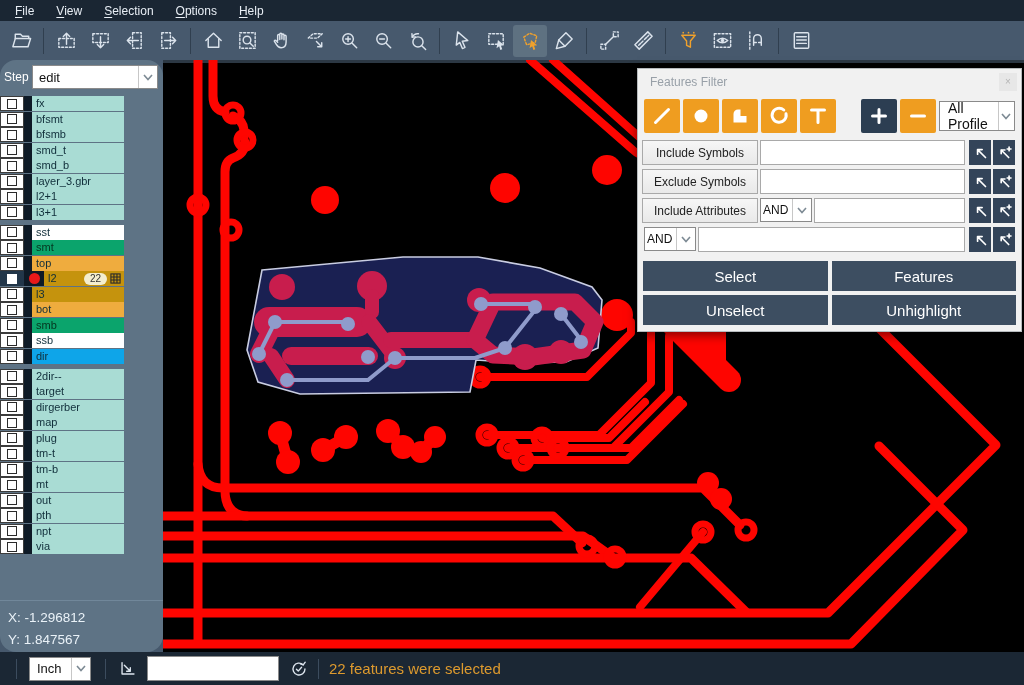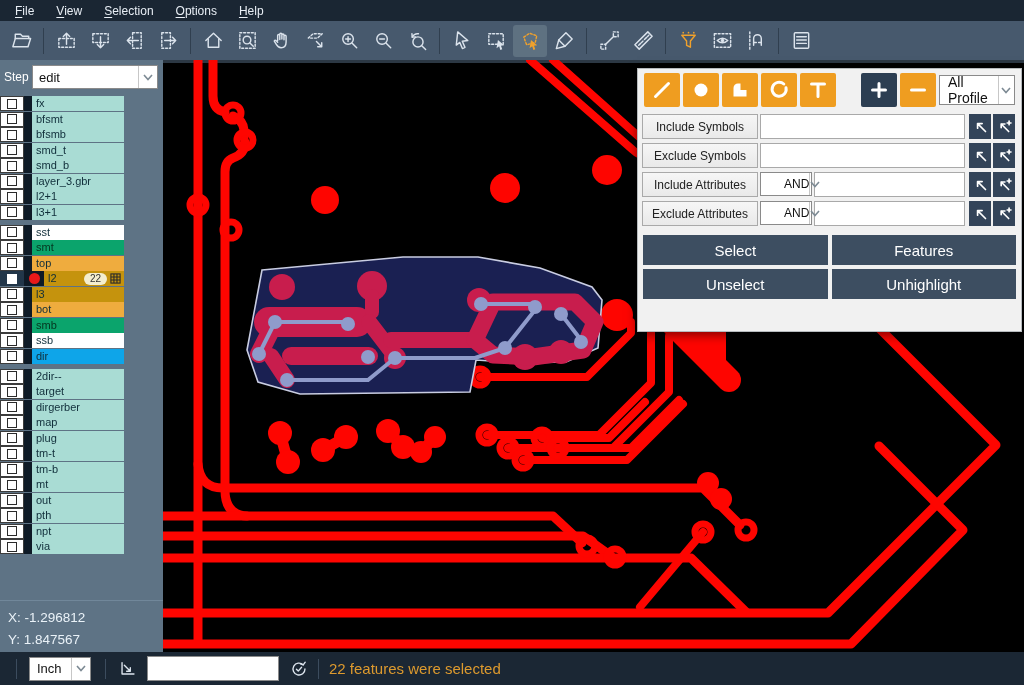--- a/index.html
+++ b/index.html
@@ -21,21 +21,21 @@
   .tbtn { width:34px; height:32px; display:flex; align-items:center; justify-content:center;
     background:transparent; border:none; border-radius:3px; cursor:pointer; }
   .tbtn svg { width:23px; height:23px; stroke:#dbe3ec; fill:none; stroke-width:1.5;
     stroke-linecap:round; stroke-linejoin:round; }
   .tbtn.active { background:#5e7181; }
   .tbtn.active svg, .tbtn.orange svg { stroke:#f0a12c; }
   .tbtn svg .fillpart { fill:#dbe3ec; stroke:none; }
   .tbtn.active svg .fillpart, .tbtn.orange svg .fillpart { fill:#f0a12c; }
 
   
-  #sidebar { position:absolute; left:0; top:60px; width:163px; height:592px; background:#5e7385; }
+  #sidebar { position:absolute; left:0; top:60px; width:163px; height:592px; background:#5e7385;border-radius:16px; }
   #stepRow { position:absolute; left:0; top:4px; width:163px; height:26px; display:flex; align-items:center; }
   #stepRow .slabel { color:#fff; font-size:12px; padding-left:4px; width:32px; }
   .fake-select { background:#fff; border:1px solid #8a8a8a; height:24px; display:flex;
     align-items:center; font-size:13px; color:#111; position:relative; cursor:pointer; }
   #stepSelect { flex:1; margin-right:5px; padding-left:6px; }
   .fake-select .chev { margin-left:auto; width:19px; height:100%; display:flex; align-items:center;
     justify-content:center; border-left:1px solid #c7c7c7; }
   .fake-select .chev svg { width:10px; height:7px; stroke:#7d8a94; stroke-width:1.6; fill:none; }
   #layerList { position:absolute; left:0; top:36px; width:124px; }
   .layer-group { margin-bottom:5px; display:flex; flex-direction:column; gap:0.5px; }
@@ -84,21 +84,21 @@
     stroke-linecap:round; stroke-linejoin:round; }
   .shape-btn svg .wfill { fill:#fff; stroke:none; }
   #modeWrap { margin-left:22px; display:flex; }
   #profileSelect { margin-left:auto; width:93px; height:30px; }
   #profileSelect .val { padding-left:8px; font-size:14px; }
   #dlgRows { padding:7px 6px 0 4px; }
   .f-row { display:flex; align-items:stretch; height:25px; margin-bottom:4px; }
   .f-label { width:116px; background:linear-gradient(#f6f6f6,#e9e9e9); border:1px solid #a9a9a9;
     font-size:12px; color:#222; display:flex; align-items:center; justify-content:center; cursor:pointer; }
   .f-op { width:52px; margin-left:2px; }
-  .f-op .val { padding-left:2px; font-size:12px;margin-left:21px; }
+  .f-op .val { padding-left:2px; font-size:12px; }
   .f-input { flex:1; margin-left:2px; border:1px solid #a9a9a9; background:#fff; font-size:12px;
     padding:0 4px; min-width:0; font-family:"Liberation Sans",sans-serif; }
   .f-arrows { display:flex; margin-left:2px; }
   .arr-btn { width:22px; border:none; background:#334459; margin-left:2px; display:flex;
     align-items:center; justify-content:center; cursor:pointer; }
   .arr-btn svg { width:15px; height:15px; stroke:#fff; stroke-width:2; fill:none;
     stroke-linecap:round; stroke-linejoin:round; }
   #dlgButtons { padding:5px 5px 0 5px; display:grid; grid-template-columns:1fr 1fr; gap:4px; }
   .act-btn { height:30px; border:none; font-size:15px; cursor:pointer; }
   .act-btn.dark { background:#3d4e61; color:#fff; }
@@ -742,20 +742,24 @@
             <circle cx="372" cy="247" r="7"></circle>
           <circle cx="398" cy="254" r="7"></circle>
             <circle cx="342" cy="288" r="7"></circle>
           <circle cx="418" cy="282" r="7"></circle>
         </g>
       </g>
     </svg>
   </div>
 
   <div id="dialog">
+    <div id="dlgTitle">
+      <span class="ttl">Features Filter</span>
+      <button id="dlgClose">×</button>
+    </div>
     <div id="dlgTools">
       <span id="shapeWrap" style="display:flex">
           <button class="shape-btn">
             <span style="display:flex">
               <svg viewBox="0 0 24 24">
                 <path d="M5.5 18.5 L18.5 5.5" stroke-width="3"></path>
               </svg>
             </span>
           </button>
           <button class="shape-btn">
@@ -878,21 +882,20 @@
               <span style="display:flex">
                 <svg viewBox="0 0 18 18">
                   <path d="M14 15 L5 6 M5 10.5 V6 H9.5"></path>
                   <path d="M14.5 2.5 v4.5 M12.2 4.8 h4.6"></path>
                 </svg>
               </span>
             </button>
           </span>
         </div>
         <div class="f-row">
-          <button class="f-label">Exclude Attributes</button>
           <div class="fake-select f-op">
             <span class="val">AND</span>
             <span class="chev">
               <svg viewBox="0 0 10 7">
                 <path d="M1 1 L5 5.5 L9 1"></path>
               </svg>
             </span>
           </div>
           <input class="f-input" style="">
           <span class="f-arrows">

